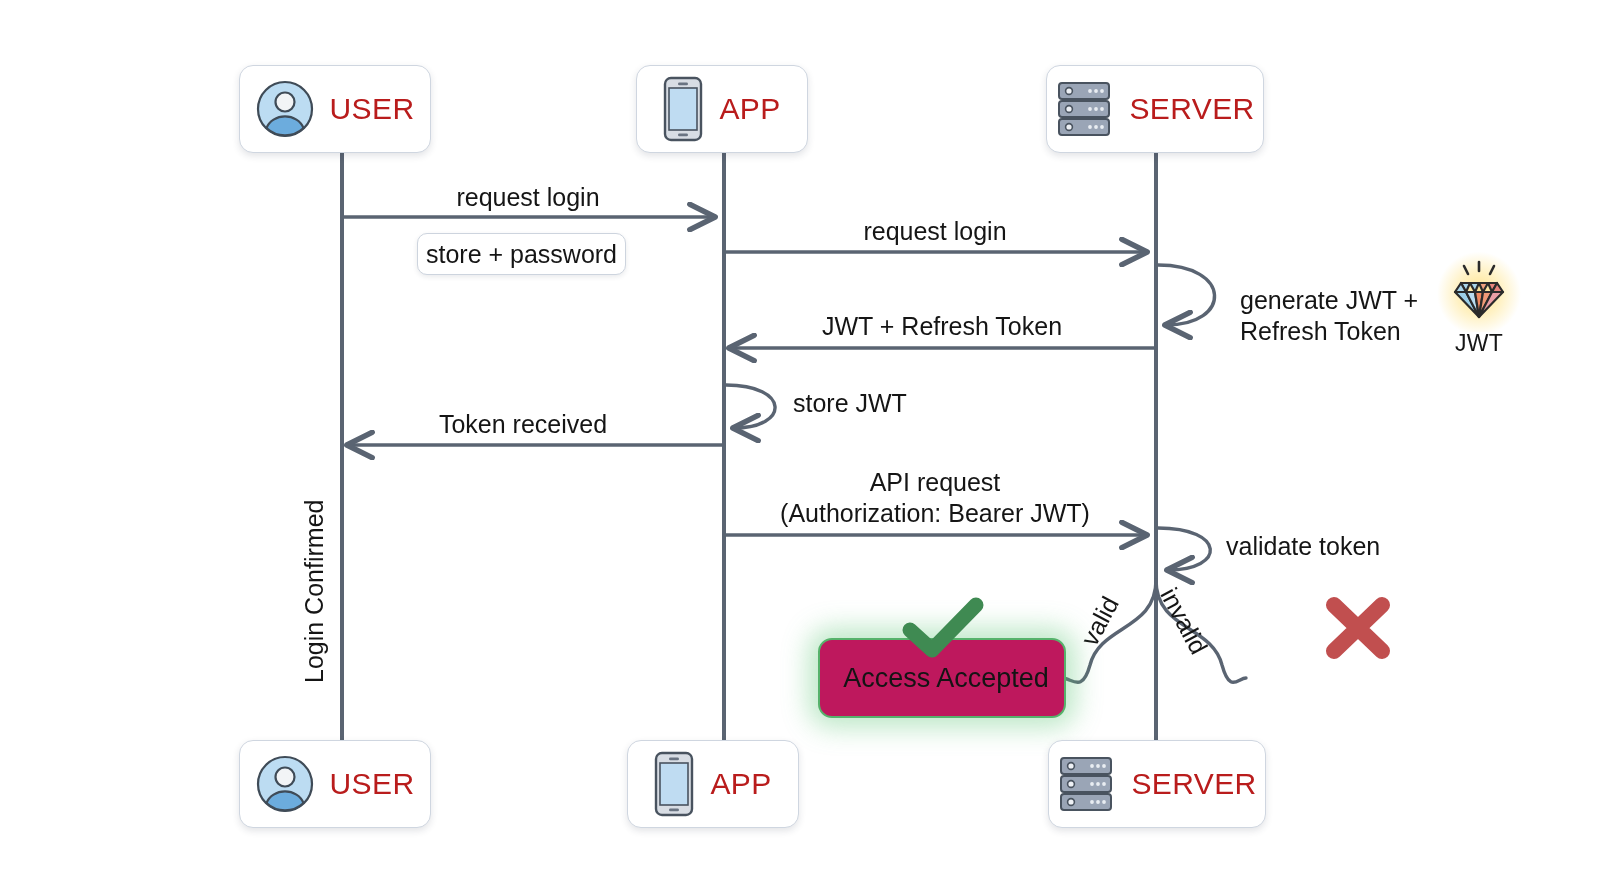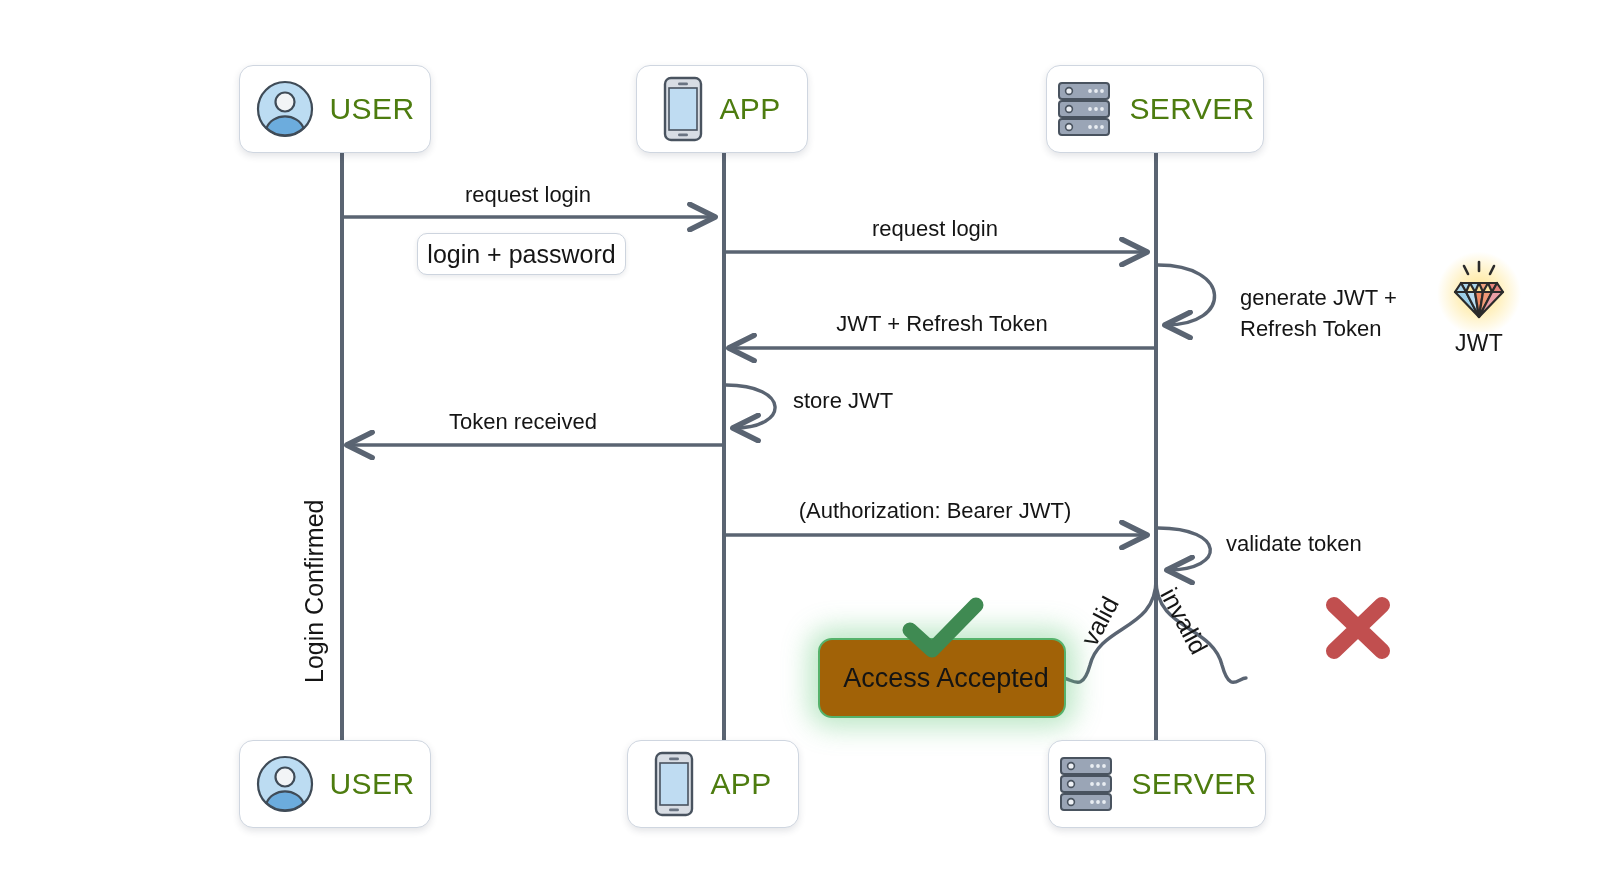--- a/index.html
+++ b/index.html
@@ -29,21 +29,21 @@
     box-shadow: 0 3px 7px rgba(40,50,70,0.13);
     display: flex;
     align-items: center;
     justify-content: center;
     gap: 16px;
     z-index: 6;
   }
   .actor-label {
     font-size: 30px;
     letter-spacing: 0.4px;
-    color: #4d7c0f;
+    color: #b91c1c;
     white-space: nowrap;
   }
 
   
   .icon-user { width: 58px; height: 58px; flex: 0 0 auto; }
   .icon-phone { width: 40px; height: 66px; flex: 0 0 auto; }
   .icon-server { width: 58px; height: 60px; flex: 0 0 auto; }
 
   
   .lifeline {
@@ -58,21 +58,21 @@
     position: absolute;
     left: 0; top: 0;
     width: 1600px; height: 893px;
     z-index: 3;
     pointer-events: none;
   }
 
   
   .msg-label {
     position: absolute;
-    font-size: 22px;
+    font-size: 25px;
     color: #151515;
     white-space: nowrap;
     text-align: center;
     line-height: 1.22;
     z-index: 4;
   }
 
   .note-pill {
     position: absolute;
     box-sizing: border-box;
@@ -105,21 +105,21 @@
     border-radius: 14px;
     display: flex;
     align-items: center;
     justify-content: center;
     font-size: 27px;
     color: #141414;
     white-space: nowrap;
     z-index: 5;
   }
   .outcome.accepted {
-    background: #a16207;
+    background: #be185d;
     border: 2.4px solid #56b26b;
     box-shadow: 0 0 26px 10px rgba(101,200,125,0.42);
     padding-left: 8px;
   }
   .outcome.rejected {
     background: #fbe3e3;
     border: 2.4px solid #e07070;
     box-shadow: 0 0 26px 10px rgba(233,110,110,0.42);
   }
   .mark {
@@ -309,23 +309,24 @@
   </svg>
 
   <div class="msg-label" style="left:342px; top:182px; width:372px;">request login</div>
 
   <div class="msg-label" style="left:724px; top:216px; width:422px;">request login</div>
 
   <div class="msg-label" style="left:730px; top:311px; width:424px;">JWT + Refresh Token</div>
 
   <div class="msg-label" style="left:336px; top:409px; width:374px;">Token received</div>
 
+  <div class="msg-label" style="left:724px; top:467px; width:422px;">API request</div>
   <div class="msg-label" style="left:724px; top:498px; width:422px;">(Authorization: Bearer JWT)</div>
 
-  <div class="note-pill" style="left:417px; top:233px; width:209px; height:42px;">login + password</div>
+  <div class="note-pill" style="left:417px; top:233px; width:209px; height:42px;">store + password</div>
 
   <div class="rot-label" style="left:300px; top:683px; transform: rotate(-90deg);">Login Confirmed</div>
 
   <div class="rot-label" style="left:1075px; top:637px; transform: rotate(-62deg);">valid</div>
 
   <div class="rot-label" style="left:1180px; top:583px; transform: rotate(62deg);">invalid</div>
 
   <div class="msg-label" style="left:1240px; top:285px; text-align:left; width:300px;">generate JWT +</div>
   <div class="msg-label" style="left:793px; top:388px; text-align:left; width:260px;">store JWT</div>
 

